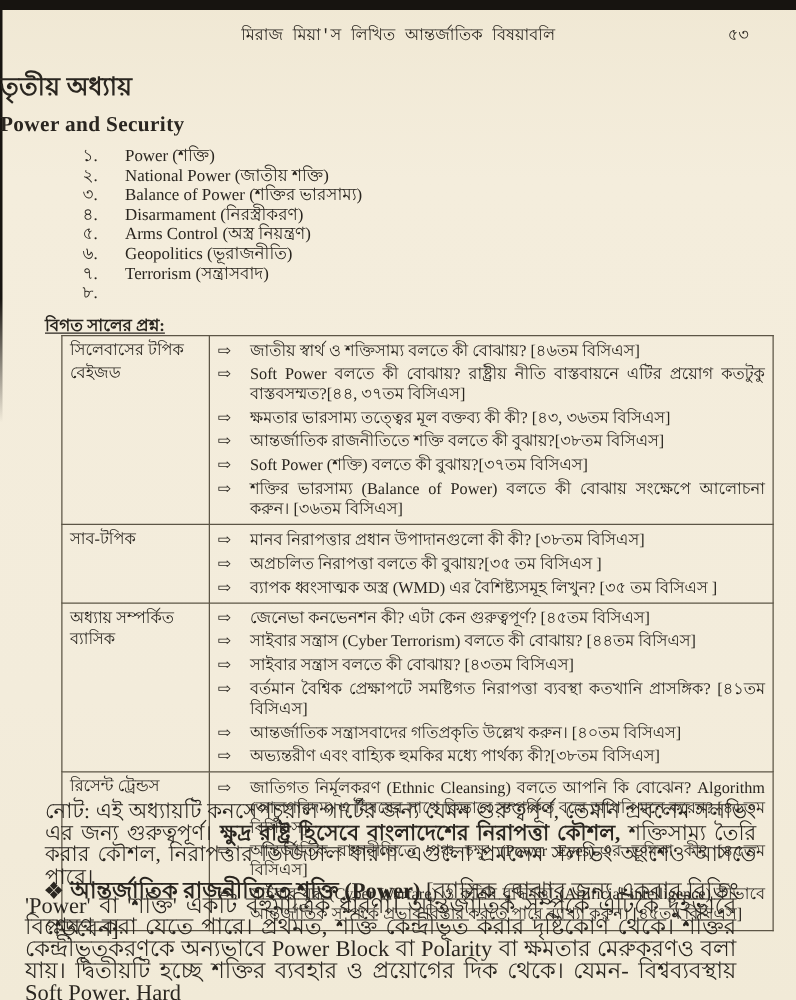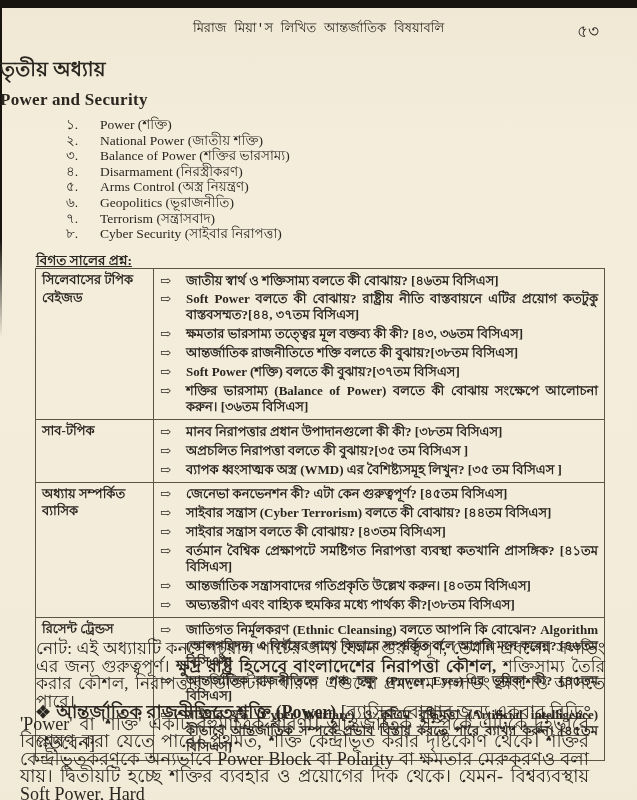--- a/index.html
+++ b/index.html
@@ -12,31 +12,31 @@
     position:relative;width:637px;height:800px;
     background:linear-gradient(180deg,#f0e8d4 0%,#f4eddc 18%,#f3ecdb 70%,#f1ead7 100%);
     color:var(--ink);
     font-family:"Liberation Serif","DejaVu Serif",serif;
   }
   .top-band{position:absolute;top:0;left:0;right:0;height:8px;background:var(--band);}
   .left-band{position:absolute;top:8px;left:0;width:2px;height:330px;
     background:linear-gradient(180deg,var(--band) 70%,rgba(23,20,16,0) 100%);}
   .running-head{position:absolute;top:18px;left:0;width:100%;height:18px;font-size:13px;}
   .rh-title{display:block;text-align:center;width:100%;font-family:Liberation Mono, monospace;}
-  .rh-page{position:absolute;right:38px;top:0;font-size:17px;}
+  .rh-page{position:absolute;right:38px;top:0;font-size:13px;}
   .chapter-head{position:absolute;top:54px;left:0;width:100%;text-align:left;}
   .chapter-bn{margin:0;font-size:20px;font-weight:bold;letter-spacing:.2px;}
   .chapter-en{margin:3px 0 0 0;font-size:17px;font-weight:600;letter-spacing:.3px;}
   .topics{position:absolute;top:117px;left:66px;margin:0;padding:0;list-style:none;
     font-size:13.5px;line-height:15.6px;}
   .topics li{display:flex;}
   .t-num{flex:0 0 34px;}
   .pq-heading{position:absolute;top:250px;left:36px;font-weight:bold;font-size:13.5px;text-decoration:underline;}
-  .pq-table{position:absolute;top:268px;left:35px;width:570px;border-collapse:collapse;
-    font-size:13px;font-weight:bold;}
+  .pq-table{position:absolute;top:268px;left:49px;width:570px;border-collapse:collapse;
+    font-size:13px;}
   .pq-table td{border:1px solid var(--border);vertical-align:top;padding:2px 6px 3px 6px;}
   td.pq-label{width:118px;line-height:17.5px;font-size:13px;}
   .q{display:flex;line-height:15.9px;padding:1.5px 0;}
   .q-arrow{flex:0 0 26px;font-size:13px;}
   .q-text{flex:1;text-align:justify;}
   .note{position:absolute;top:640px;left:36px;width:569px;margin:0;
     font-size:17px;line-height:17.6px;text-align:justify;}
   .note b{font-weight:bold;}
   .section-head{position:absolute;top:698px;left:36px;width:569px;font-size:18px;}
   .section-head .bullet{font-weight:bold;margin-right:6px;}
@@ -85,21 +85,20 @@
       <li>
         <span class="t-num">৬.</span>
         <span class="t-text">Geopolitics (ভূরাজনীতি)</span>
       </li>
       <li>
         <span class="t-num">৭.</span>
         <span class="t-text">Terrorism (সন্ত্রাসবাদ)</span>
       </li>
       <li>
         <span class="t-num">৮.</span>
-        <span class="t-text">Cyber Security (সাইবার নিরাপত্তা)</span>
       </li>
     </ol>
 
   <div class="pq-heading">বিগত সালের প্রশ্ন:</div>
 
   <table class="pq-table">
     <tbody id="pq-body">
         <tr>
           <td class="pq-label">সিলেবাসের টপিক বেইজড</td>
           <td class="pq-cell">

